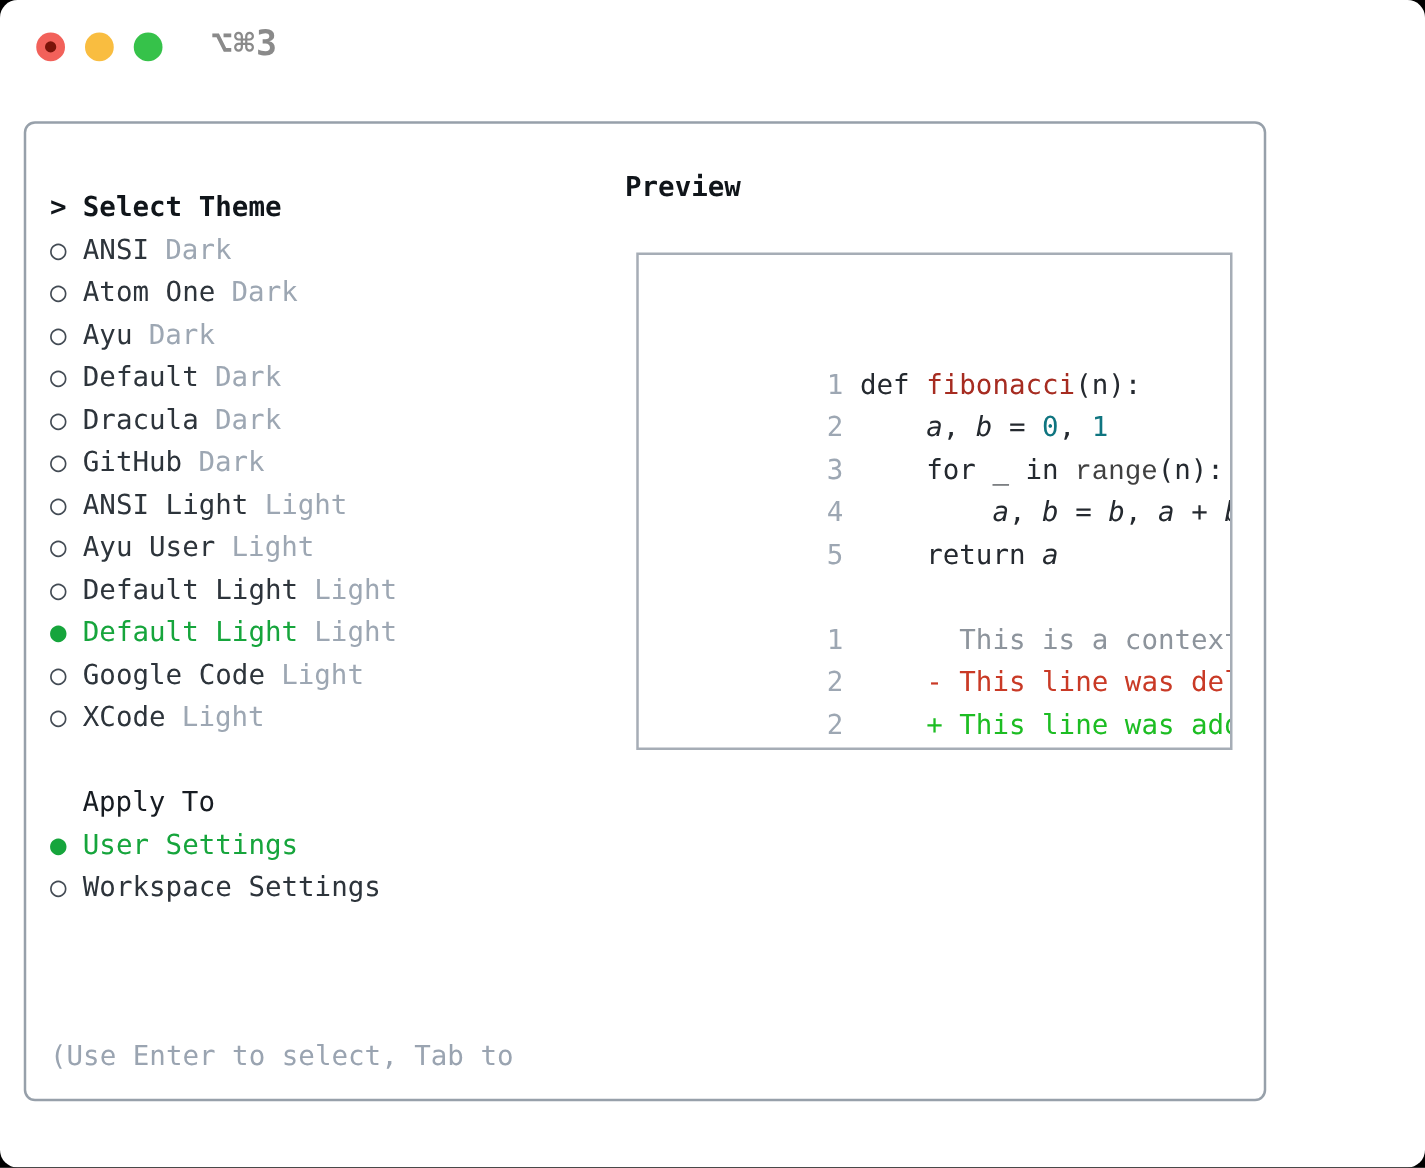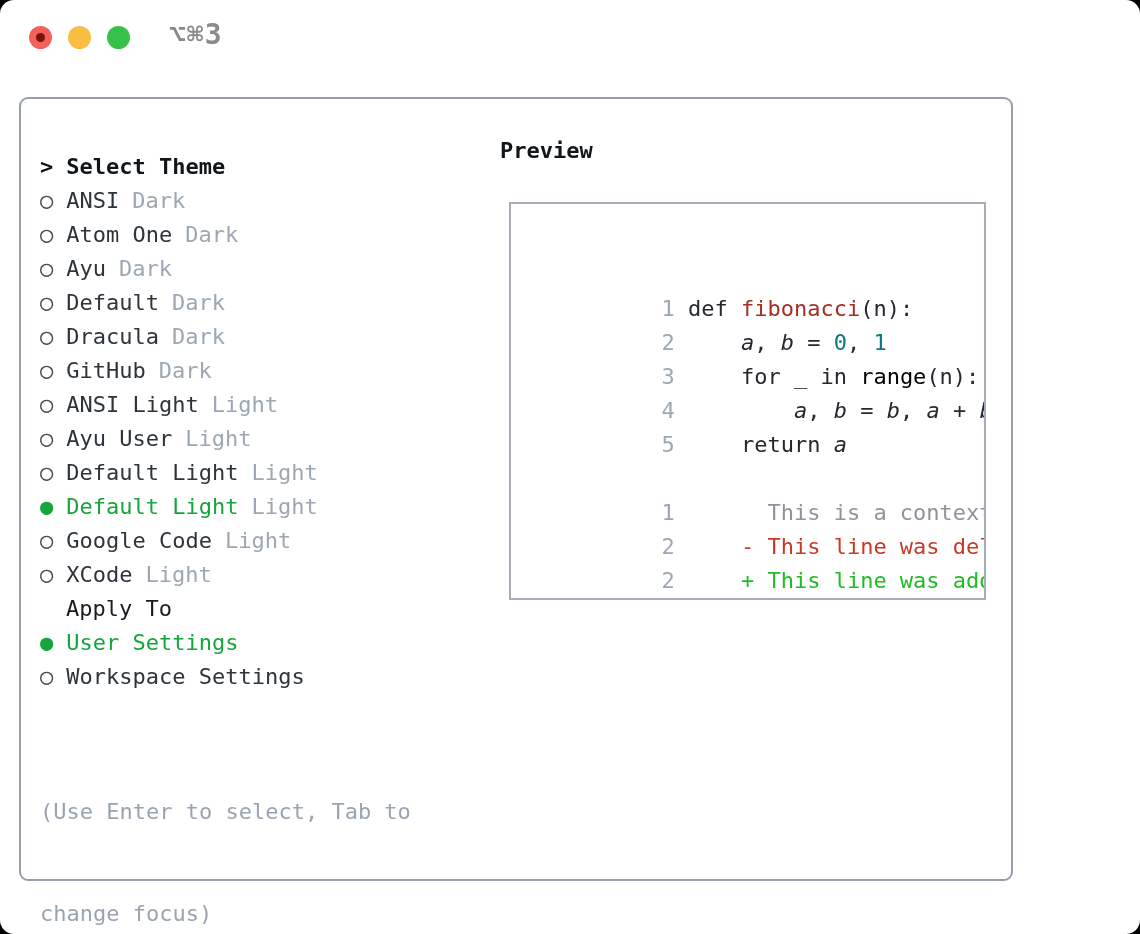--- a/index.html
+++ b/index.html
@@ -24,36 +24,36 @@
 
   
   .left{position:absolute;left:19px;top:50px;font-size:22px;}
   .row{display:flex;gap:13px;height:34px;align-items:center;white-space:pre;}
   .prompt{color:#10151a;font-weight:bold;}
   .heading{color:#10151a;font-weight:bold;}
   .marker{color:#434b54;}
   .name{color:#2d343b;}
   .tag{color:#9da7b3;}
   .sel .marker,.sel .name{color:#16a53c;}
-  .apply-block{}
+  .apply-block{margin-top:34px;}
   .apply-heading{margin-left:26px;height:34px;display:flex;align-items:center;
                  color:#171c22;}
   .hint{margin-top:34px;color:#9aa4b1;line-height:34px;white-space:pre;}
 
   
   .preview-heading{position:absolute;left:479px;top:34px;height:34px;display:flex;
                    align-items:center;font-size:22px;font-weight:bold;color:#10151a;}
   .pbox{position:absolute;left:488px;top:103px;width:477px;height:398px;box-sizing:border-box;
         border:2px solid #a6adb6;background:#fff;padding:54px 0 0 18px;overflow:hidden;}
   .pline{white-space:pre;font-size:22px;line-height:34px;height:34px;}
   .ln{color:#9da7b3;}
   .t-plain{color:#24292f;}
   .t-function{color:#a62c21;}
   .t-number{color:#0f7580;}
-  .t-builtin{color:#000000;}
+  .t-builtin{color:#404040;font-family:Liberation Mono, monospace;}
   .t-variable{color:#24292f;font-style:italic;}
   .t-context{color:#8d949c;}
   .t-deleted{color:#c93a26;}
   .t-added{color:#1dbd23;}
 </style>
 </head>
 <body>
 
 <div class="screen">
   <div class="card">

